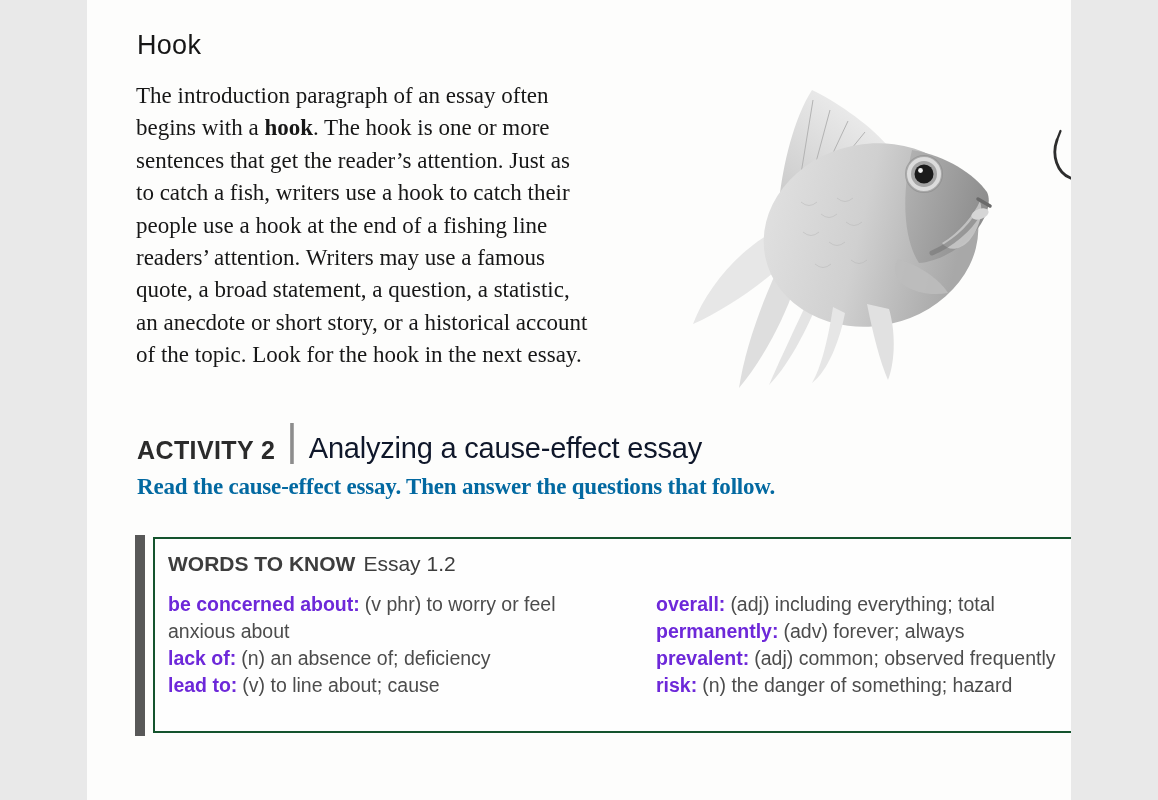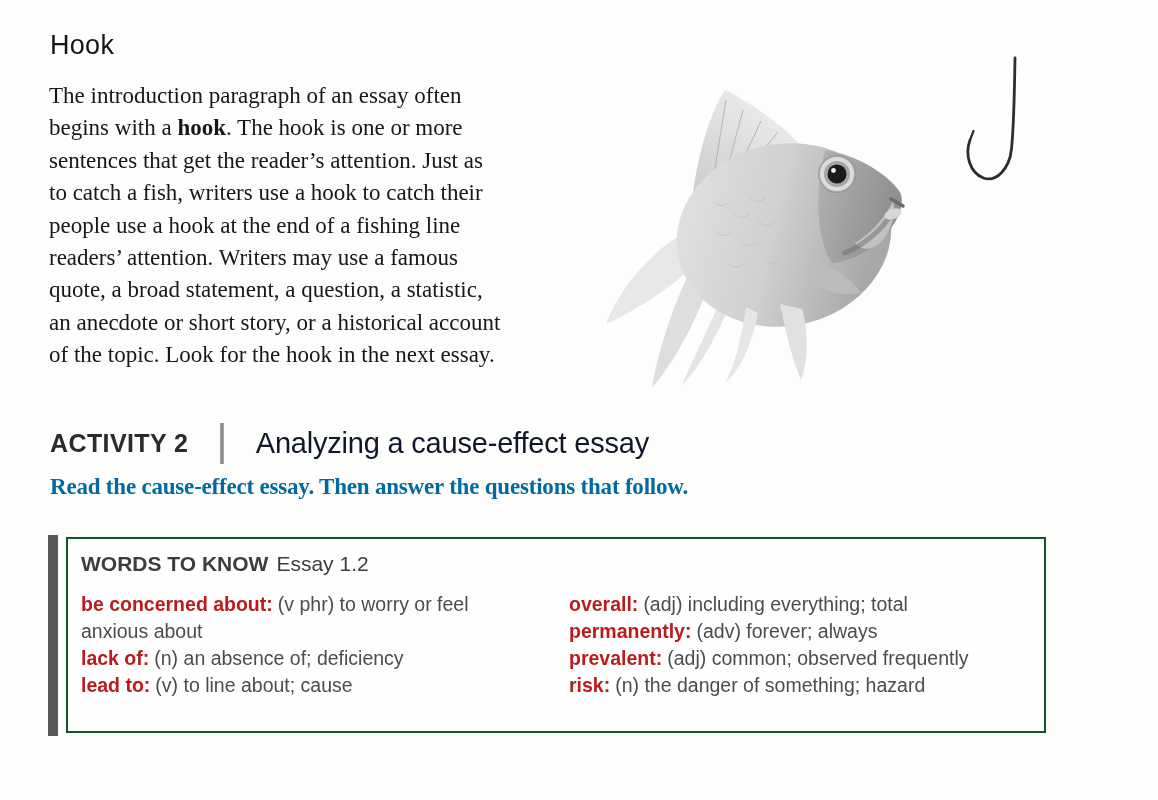--- a/index.html
+++ b/index.html
@@ -1,36 +1,36 @@
 <!DOCTYPE html>
 <html><head>
 <meta charset="utf-8">
 <style>
   html,body{margin:0;padding:0;background:#e9e9e9;}
   .page{
-    position:relative;width:1158px;height:800px;margin:0 auto;
+    position:relative;width:952px;height:800px;margin:0 auto;
     background:#fdfdfc;overflow:hidden;
-    font-family:"Liberation Sans",sans-serif;color:#1d1d1d;
+    font-family:"Liberation Sans",sans-serif;color:#1d1d1d;padding-left:32px;
   }
   .heading{
     position:absolute;left:50px;top:30px;
     font-size:27px;font-weight:400;letter-spacing:.3px;color:#161616;
   }
   .intro{
     position:absolute;left:49px;top:80px;
     font-family:Liberation Serif, serif;font-size:23px;line-height:32.4px;
     color:#171717;
   }
   .intro .ln{white-space:nowrap;}
   .intro b{font-weight:700;}
   .fish-art{position:absolute;left:594px;top:82px;width:322px;height:316px;}
   .hook-art{position:absolute;left:954px;top:54px;width:76px;height:136px;}
   .activity{
     position:absolute;left:50px;top:421px;
-    display:flex;align-items:center;gap:28px;
+    display:flex;align-items:flex-end;gap:11px;
   }
   .act-label{
     font-size:25px;font-weight:700;letter-spacing:.4px;color:#2b2b2b;
     transform:scaleY(1.04);
   }
   .act-sep{
     font-size:44px;font-weight:300;color:#8d8d8d;line-height:1;
     position:relative;top:-3px;
   }
   .act-title{font-size:29px;color:#0f172a;letter-spacing:-.2px;}
@@ -47,21 +47,21 @@
     position:absolute;left:66px;top:537px;width:980px;height:196px;
     box-sizing:border-box;border:2px solid #14532d;background:#fefefe;
     padding:13px 16px 0 13px;
   }
   .wtk-title{font-size:21px;color:#3d3d3d;margin-bottom:15px;}
   .wtk-title .tb{font-weight:700;margin-right:8px;}
   .wtk-cols{display:flex;}
   .col-left{flex:none;width:488px;box-sizing:border-box;padding-right:33px;}
   .col-right{flex:1;}
   .entry{font-size:19.5px;line-height:27px;color:#4c4c4c;}
-  .term{font-weight:700;color:#b91c1c;margin-right:5px;}
+  .term{font-weight:700;color:#6d28d9;margin-right:5px;}
 </style>
 </head>
 <body>
 
 <div class="page">
 
   <div class="heading">Hook</div>
 
   <div class="intro">
     <div class="ln">The introduction paragraph of an essay often</div>

